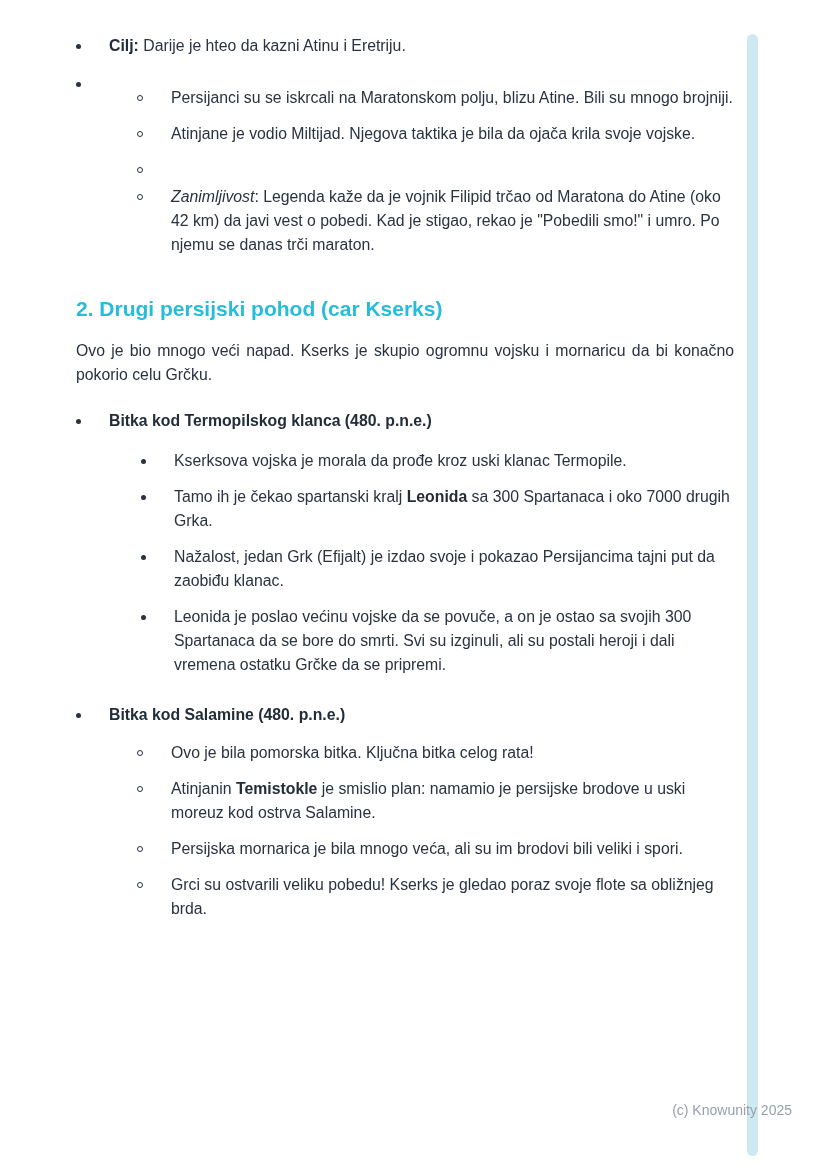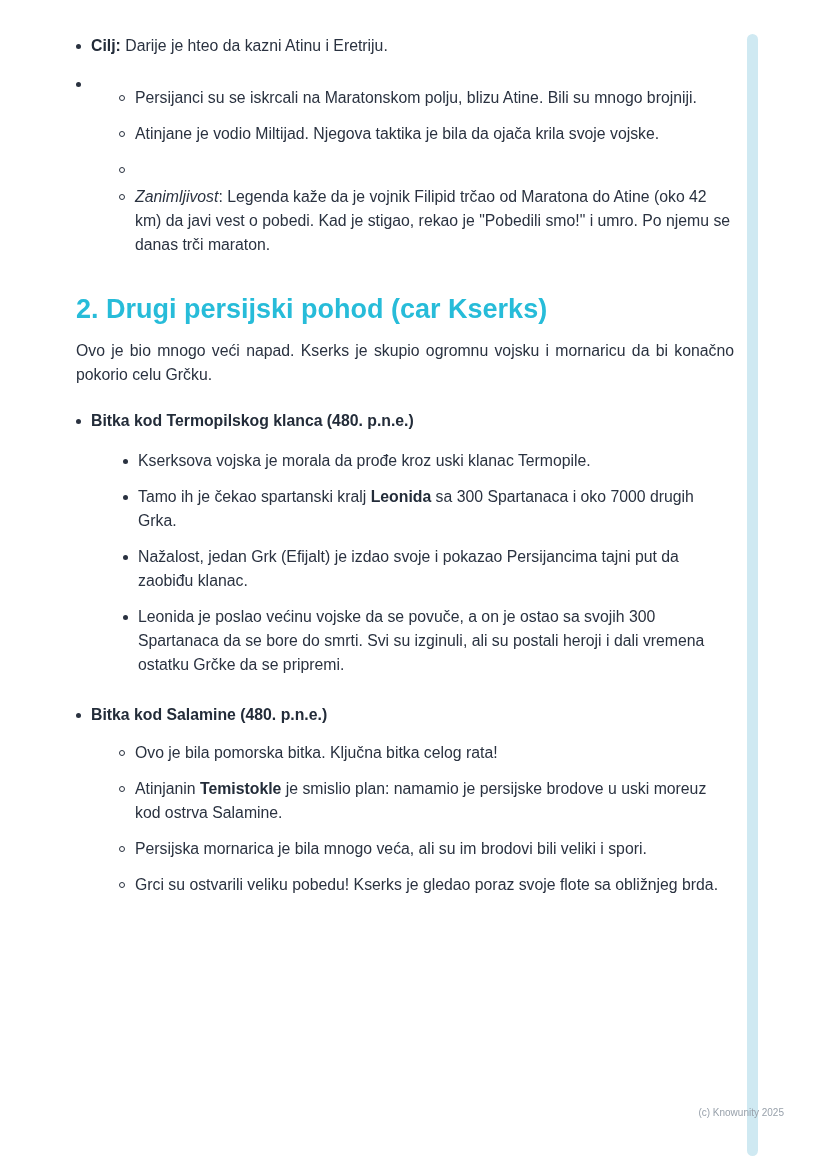--- a/index.html
+++ b/index.html
@@ -19,44 +19,44 @@
     border-radius:6px;
   }
   .content{
     position:absolute;
     left:76px;top:34px;
     width:658px;
     font-size:15.8px;
     line-height:24px;
   }
   ul{list-style:none;margin:0;padding:0;}
-  .li{display:flex;gap:10px;margin-bottom:12px;}
+  .li{display:flex;gap:28px;margin-bottom:12px;}
   .l1 > .li{margin-bottom:14px;}
   .li .t{margin:0;}
   b{font-weight:700;color:#232c39;}
   i{font-style:italic;}
   .mk{flex:0 0 auto;display:inline-block;}
   .mk.disc{width:5px;height:5px;border-radius:50%;background:#2a3240;margin-top:10px;}
   .mk.circle{width:4px;height:4px;border-radius:50%;border:1.4px solid #2a3240;background:transparent;margin-top:9px;}
   .sub{margin-left:28px;margin-top:14px;}
   .sub2{margin-left:32px;margin-top:16px;}
   .heading{
     margin:26px 0 16px 0;
-    font-size:27px;line-height:28px;
+    font-size:21px;line-height:28px;
     font-weight:700;
     color:#27bcd9;
   }
   .para{
     margin:0 0 22px 0;
     text-align:justify;
   }
   .footer{
     position:absolute;
-    right:44px;bottom:53px;
-    font-size:10px;
+    right:36px;bottom:53px;
+    font-size:14px;
     color:#98a1ab;
     z-index:2;
   }
 </style>
 </head>
 <body>
 
 <div class="page">
   <div class="stripe"></div>
 

